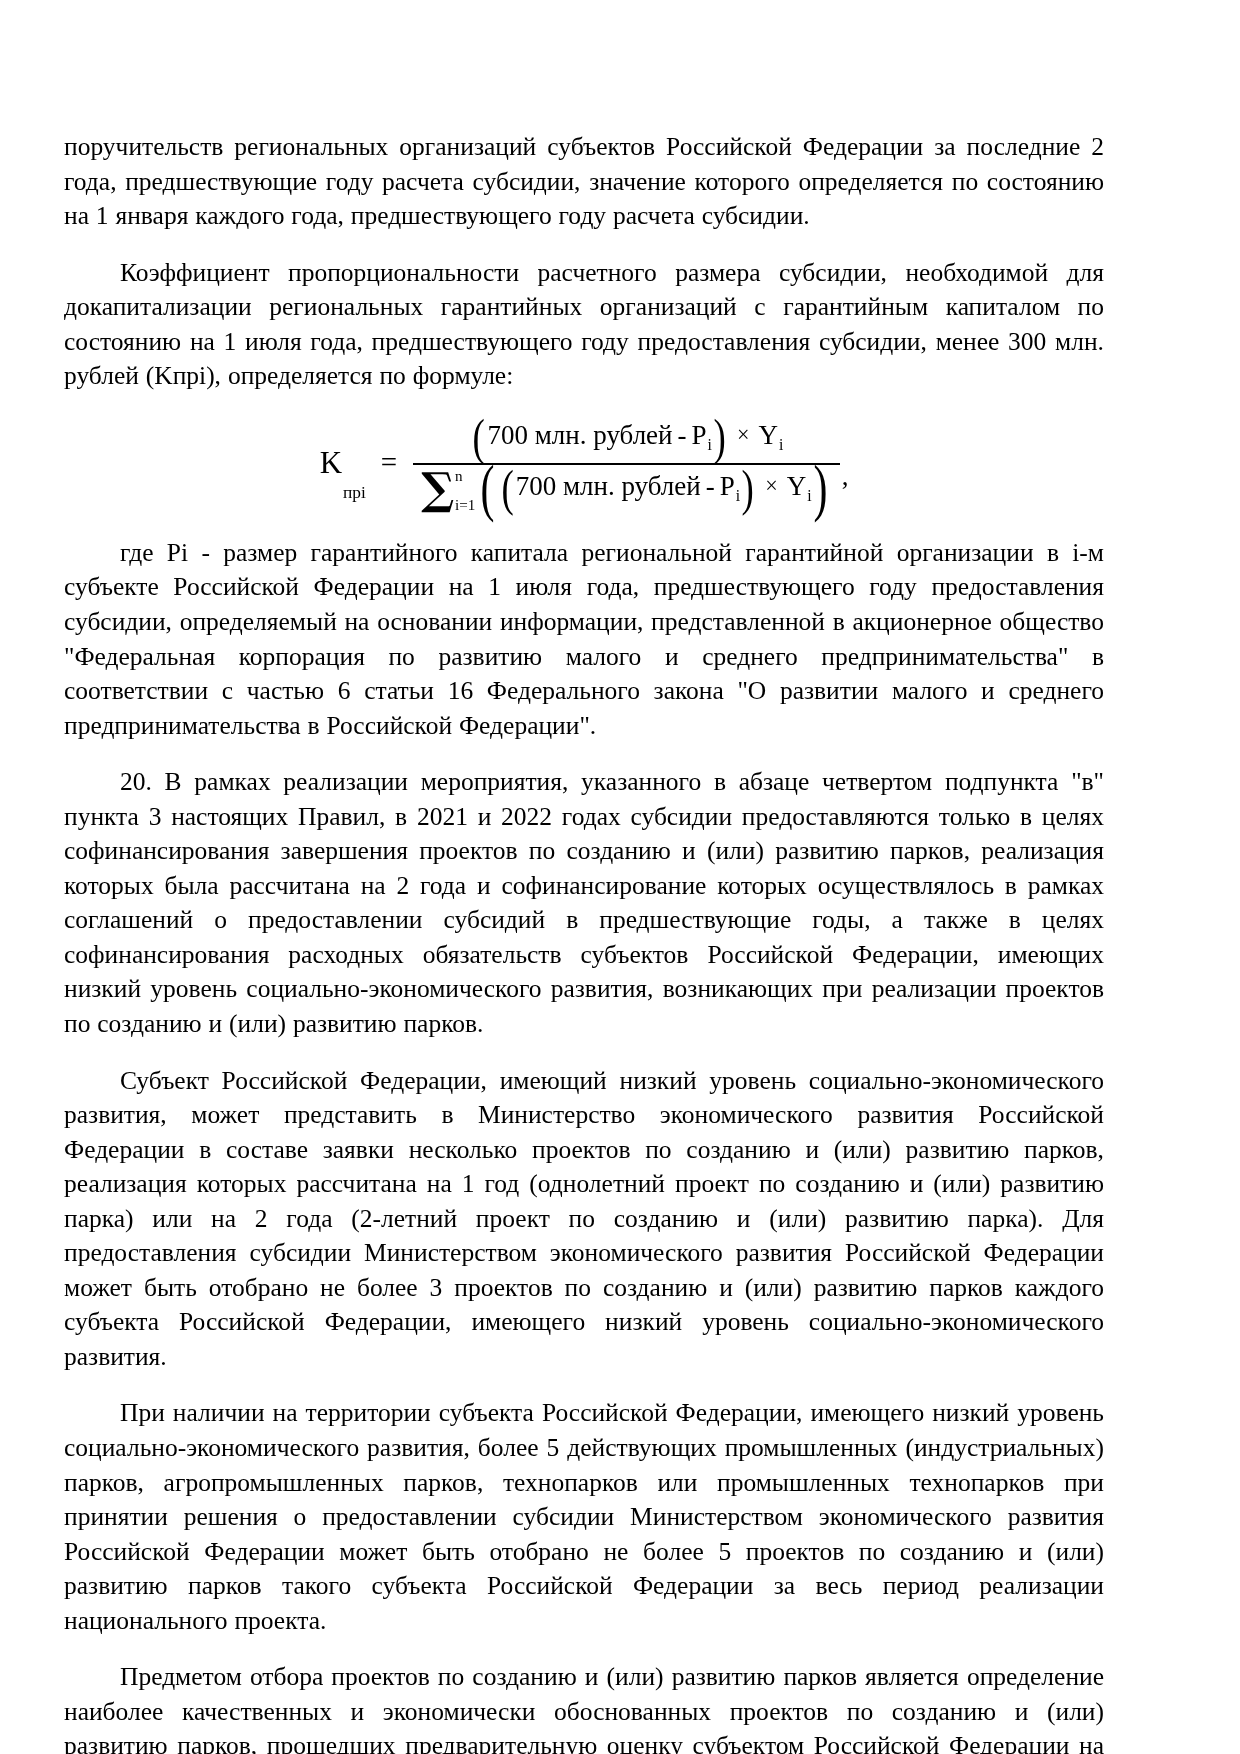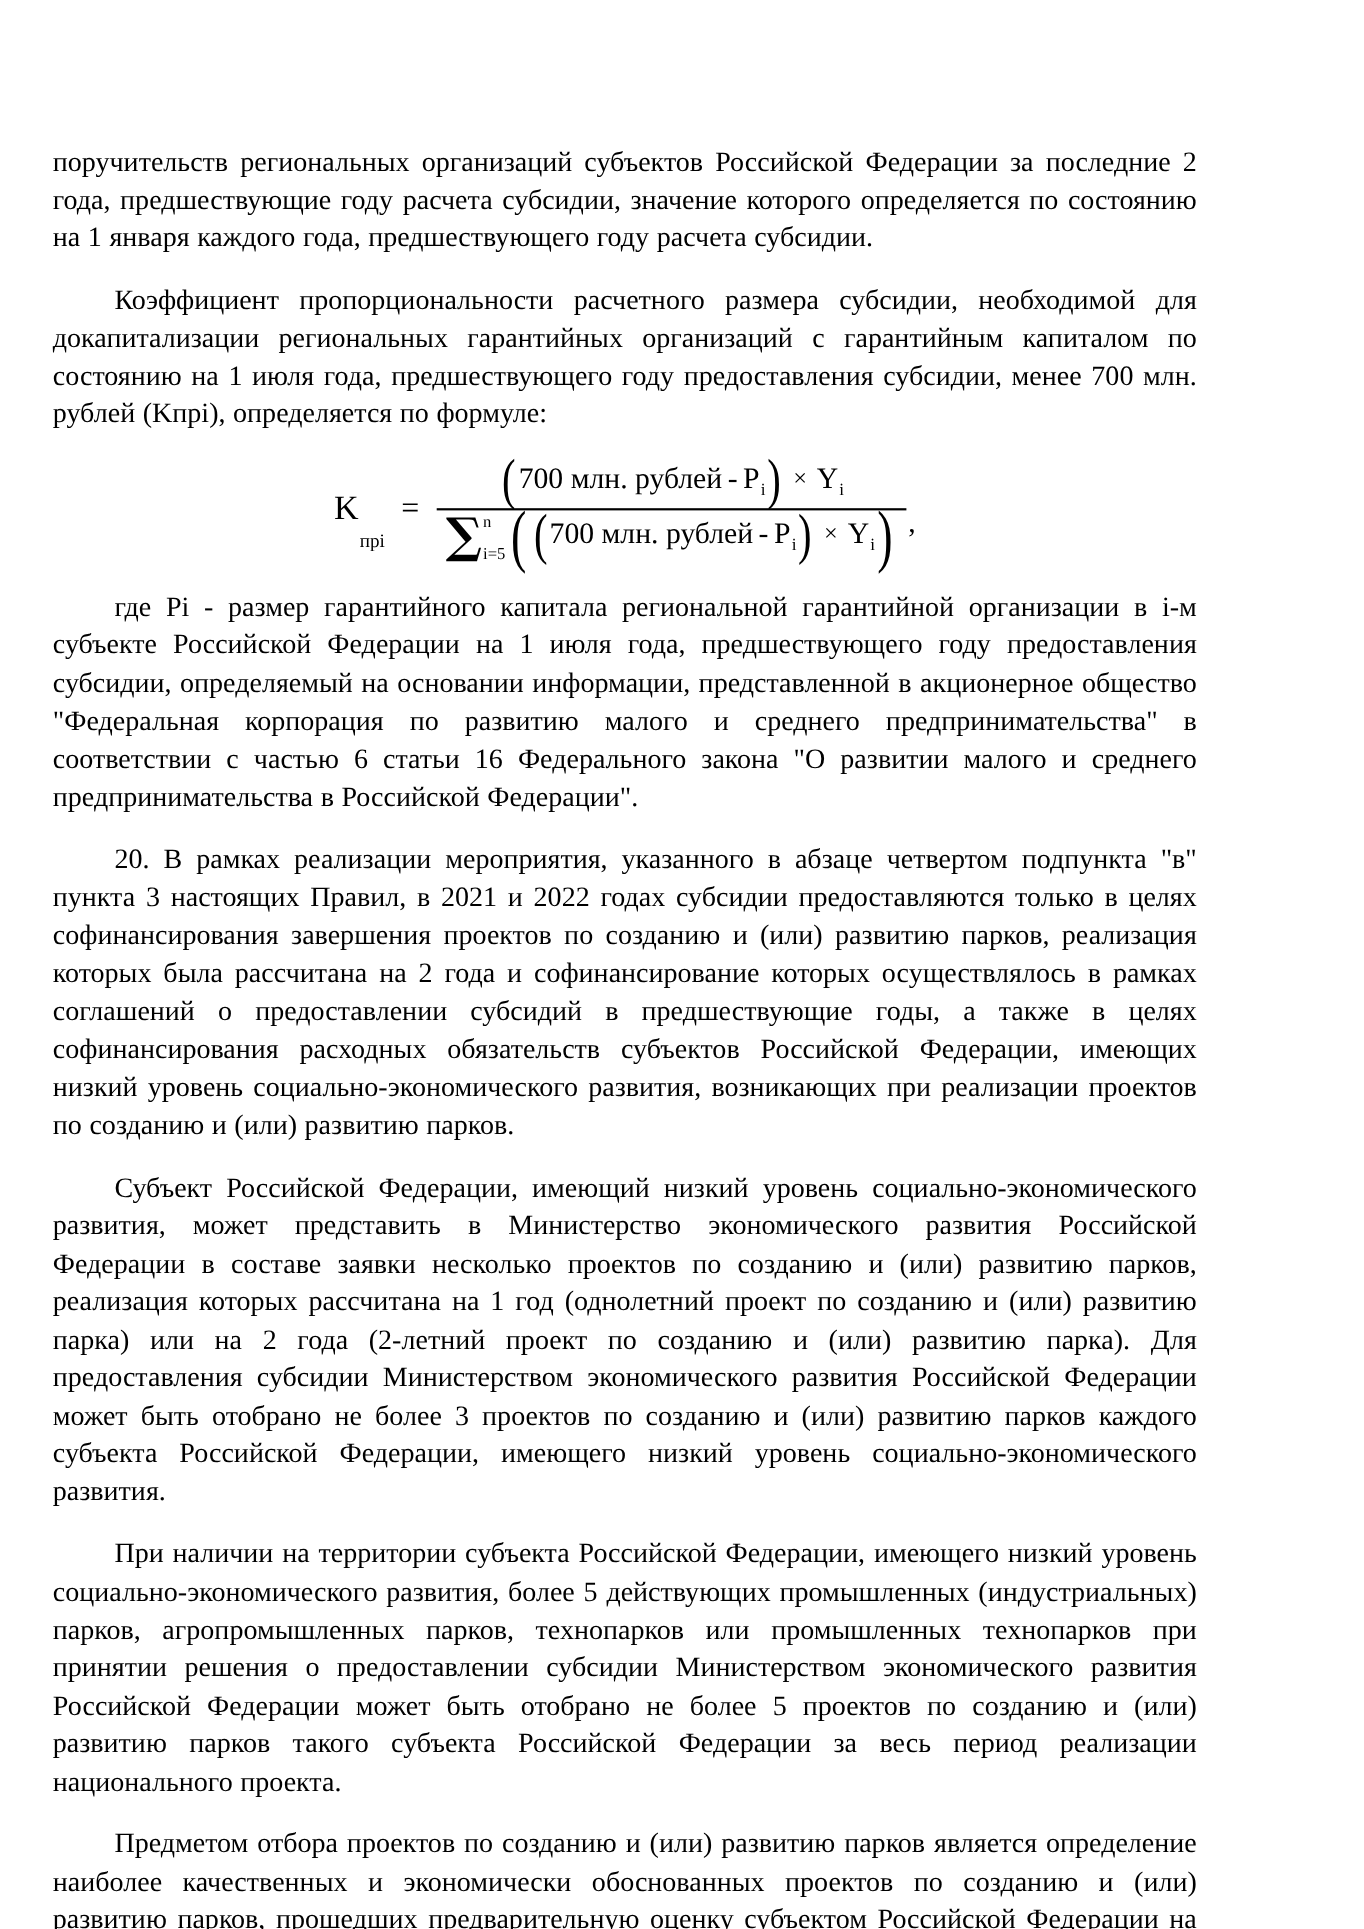--- a/index.html
+++ b/index.html
@@ -7,21 +7,21 @@
     margin: 0;
     padding: 0;
     background: #ffffff;
   }
   .page {
     width: 1240px;
     height: 1754px;
     background: #ffffff;
     position: relative;
     box-sizing: border-box;
-    padding: 130px 100px 60px 48px;
+    padding: 130px 100px 60px 64px;
     font-family: "Liberation Serif", "DejaVu Serif", serif;
     color: #000000;
     overflow: hidden;
   }
   .doc-body {
     width: 1040px;
   }
   p.para {
     margin: 0 0 22px 0;
     font-size: 25.5px;
@@ -162,21 +162,21 @@
   }
 </style>
 </head>
 <body>
 
 <div class="page">
   <div class="doc-body">
 
     <p class="para no-indent">поручительств региональных организаций субъектов Российской Федерации за последние 2 года, предшествующие году расчета субсидии, значение которого определяется по состоянию на 1 января каждого года, предшествующего году расчета субсидии.</p>
 
-    <p class="para">Коэффициент пропорциональности расчетного размера субсидии, необходимой для докапитализации региональных гарантийных организаций с гарантийным капиталом по состоянию на 1 июля года, предшествующего году предоставления субсидии, менее 700 млн. рублей (Kпрi), определяется по формуле:</p>
+    <p class="para">Коэффициент пропорциональности расчетного размера субсидии, необходимой для докапитализации региональных гарантийных организаций с гарантийным капиталом по состоянию на 1 июля года, предшествующего году предоставления субсидии, менее 300 млн. рублей (Kпрi), определяется по формуле:</p>
 
     <div class="formula-block">
       <div class="formula">
 
         <span class="fx-lhs">
           <span>K</span>
             <span class="sub">прi</span>
         </span>
 
         <span class="fx-eq">=</span>
@@ -201,21 +201,21 @@
             </span>
           </span>
 
           <span class="fbar"></span>
 
           <span class="denom">
             <span class="sigma-wrap">
               <span class="sigma">∑</span>
               <span class="sigma-lims">
                 <span class="upper">n</span>
-                <span class="lower">i=5</span>
+                <span class="lower">i=1</span>
               </span>
             </span>
             <span class="expr">
               <span class="paren big">(</span>
               <span class="paren">(</span>
               <span>700 млн. рублей</span>
               <span class="minus">-</span>
               <span class="var">
                 <span>P</span>
                   <span class="sub">i</span>

